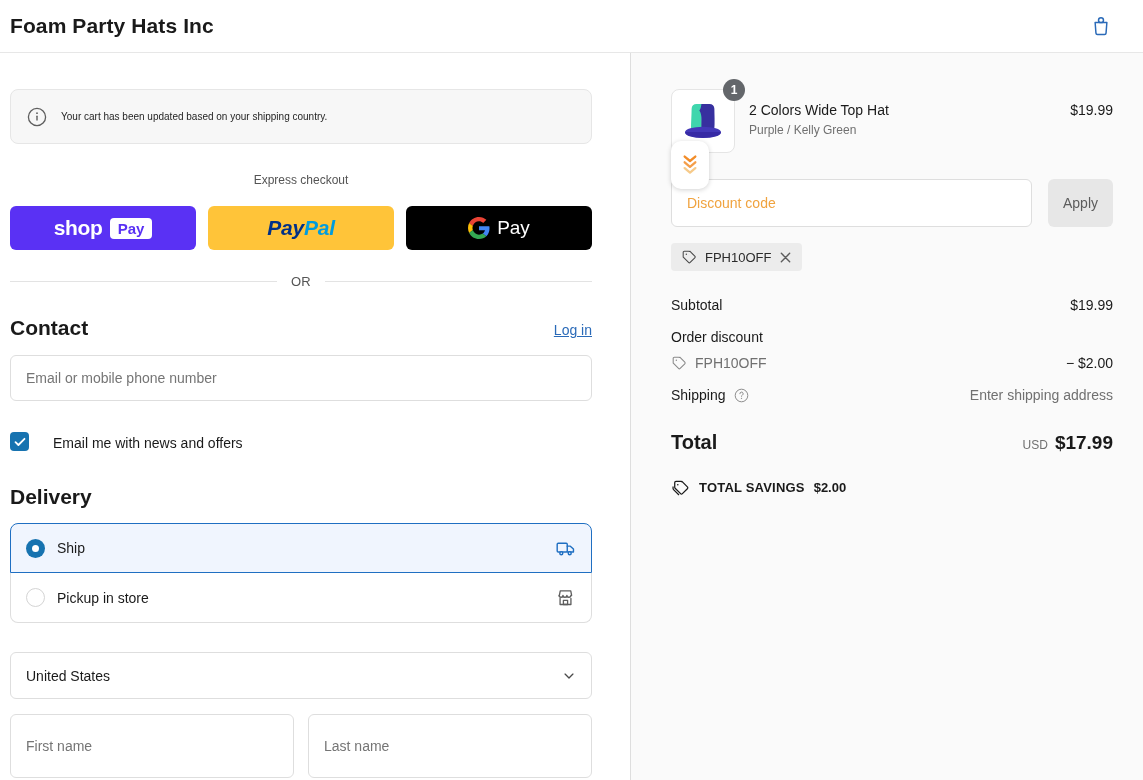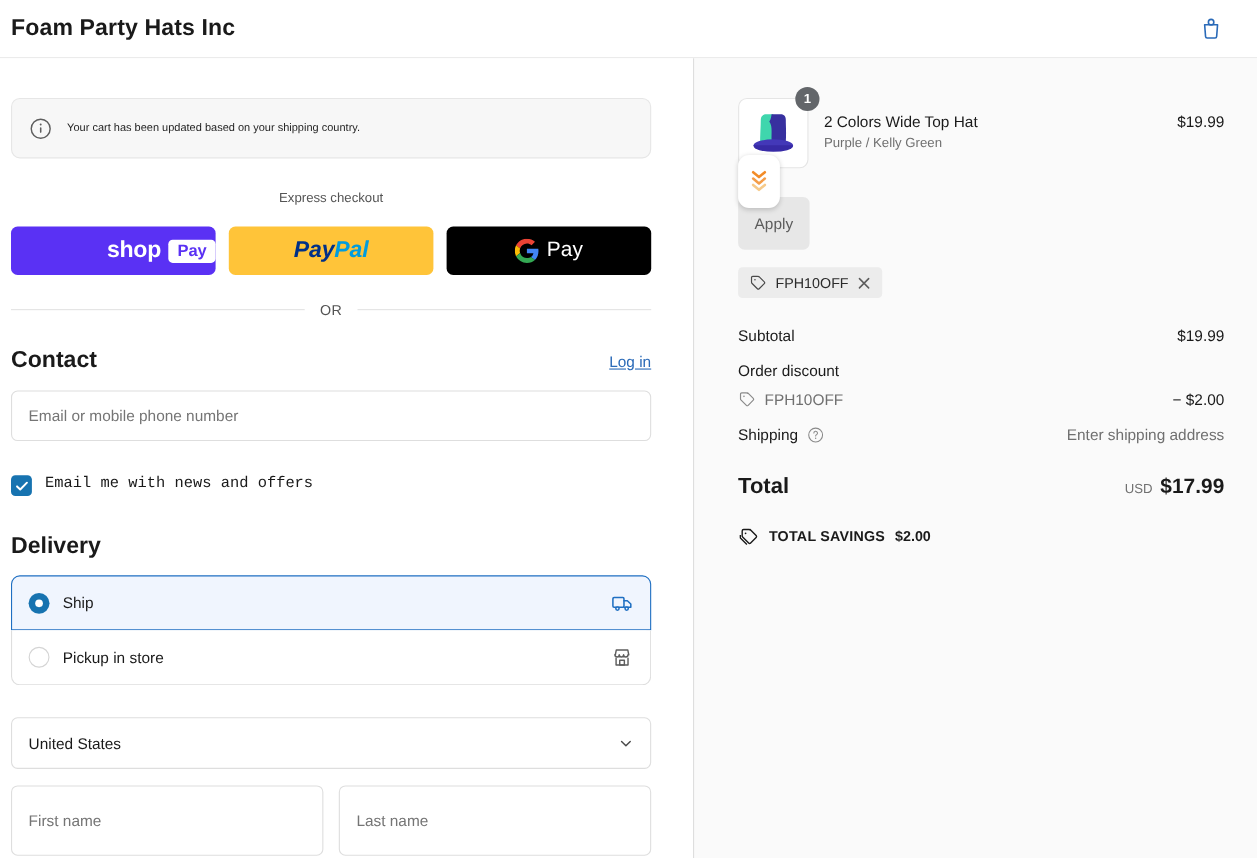--- a/index.html
+++ b/index.html
@@ -25,41 +25,41 @@
   .right{flex:1; background:var(--panel-bg); border-left:1px solid var(--border); padding:36px 30px 0 40px;}
 
   
   .banner{margin-top:36px; background:#f7f7f7; border:1px solid #e6e6e6; border-radius:8px; height:55px; display:flex; align-items:center; padding:0 16px; gap:14px;}
   .banner span{font-size:10px; color:#1f1f1f;}
 
   
   .express-label{margin-top:29px; text-align:center; font-size:12px; color:#545454;}
   .express-buttons{margin-top:19px; display:flex; gap:12px;}
   .pay-btn{flex:1; height:44px; border:none; border-radius:6px; cursor:pointer; display:flex; align-items:center; justify-content:center; gap:7px;}
-  .shop-pay{background:var(--shop-purple);justify-content:flex-end;}
+  .shop-pay{background:var(--shop-purple);}
   .shop-pay .shop-word{color:#fff; font-size:21px; font-weight:700; letter-spacing:-.3px;}
   .shop-pay .pay-badge{background:#fff; color:var(--shop-purple); font-size:15px; font-weight:700; border-radius:4px; padding:2px 8px;}
   .paypal{background:var(--paypal-yellow);}
   .paypal .pp{font-size:21px; font-weight:700; font-style:italic; letter-spacing:-.2px;}
   .paypal .pp-pay{color:var(--paypal-dark);}
   .paypal .pp-pal{color:var(--paypal-light);margin-top:45px;}
   .gpay{background:var(--gpay-black);}
   .gpay .gpay-word{color:#fff; font-size:19px; font-weight:500;}
 
   .or-divider{margin-top:24px; display:flex; align-items:center; gap:14px;}
   .or-divider::before,.or-divider::after{content:""; flex:1; height:1px; background:#e3e3e3;}
   .or-divider span{font-size:13px; color:#545454; letter-spacing:.3px;}
 
   
   .section-head{margin-top:27px; display:flex; align-items:baseline; justify-content:space-between;}
   h2{font-size:21px; font-weight:700;}
   .login-link{font-size:14px; color:var(--link-blue); text-decoration:underline; cursor:pointer;}
   .text-field{margin-top:15px; width:100%; height:46px; border:1px solid var(--border); border-radius:6px; padding:0 15px; font-size:14px; font-family:inherit; color:var(--text); background:#fff;}
   .text-field::placeholder{color:#757575;}
-  .checkbox-row{margin-top:31px; display:flex; align-items:flex-start; gap:12px; cursor:pointer; width:max-content;font-family:Liberation Mono, monospace;}
+  .checkbox-row{margin-top:31px; display:flex; align-items:flex-end; gap:24px; cursor:pointer; width:max-content;}
   .checkbox{width:19px; height:19px; border-radius:4px; background:var(--check-blue); display:flex; align-items:center; justify-content:center; flex:0 0 19px;}
   .checkbox-row label{font-size:14px; cursor:pointer;}
 
   
   .delivery-title{margin-top:34px;}
   .delivery-group{margin-top:14px;}
   .delivery-row{height:50px; display:flex; align-items:center; padding:0 15px; gap:12px; cursor:pointer; background:#fff; border:1px solid var(--border);}
   .delivery-row.selected{background:var(--selected-bg); border:1px solid var(--accent-blue); border-radius:8px 8px 0 0;}
   .delivery-row.unselected{border-top:none; border-radius:0 0 8px 8px;}
   .radio{width:19px; height:19px; border-radius:50%; flex:0 0 19px; position:relative;}
@@ -256,20 +256,21 @@
           </div>
         </div>
         <div class="prod-info">
           <div class="prod-title">2 Colors Wide Top Hat</div>
           <div class="prod-variant">Purple / Kelly Green</div>
         </div>
         <div class="prod-price">$19.99</div>
       </div>
 
       <div class="discount-row">
+        <input class="discount-input" type="text" placeholder="Discount code" style="">
         <button class="apply-btn">Apply</button>
       </div>
 
       <div class="chip">
         <span>
           <svg width="16" height="16" viewBox="0 0 24 24" fill="none" stroke="#4a4a4a" stroke-width="1.6">
             <path d="M13.2 3.3l7.5 7.5a1.7 1.7 0 0 1 0 2.4l-7 7a1.7 1.7 0 0 1-2.4 0L3.8 12.7a1.7 1.7 0 0 1-.5-1.2V5a1.7 1.7 0 0 1 1.7-1.7h6.5c.45 0 .88.18 1.2.5z" stroke-linejoin="round"></path>
             <circle cx="8" cy="8" r="1.1" fill="#4a4a4a" stroke="none"></circle>
           </svg>
         </span>

